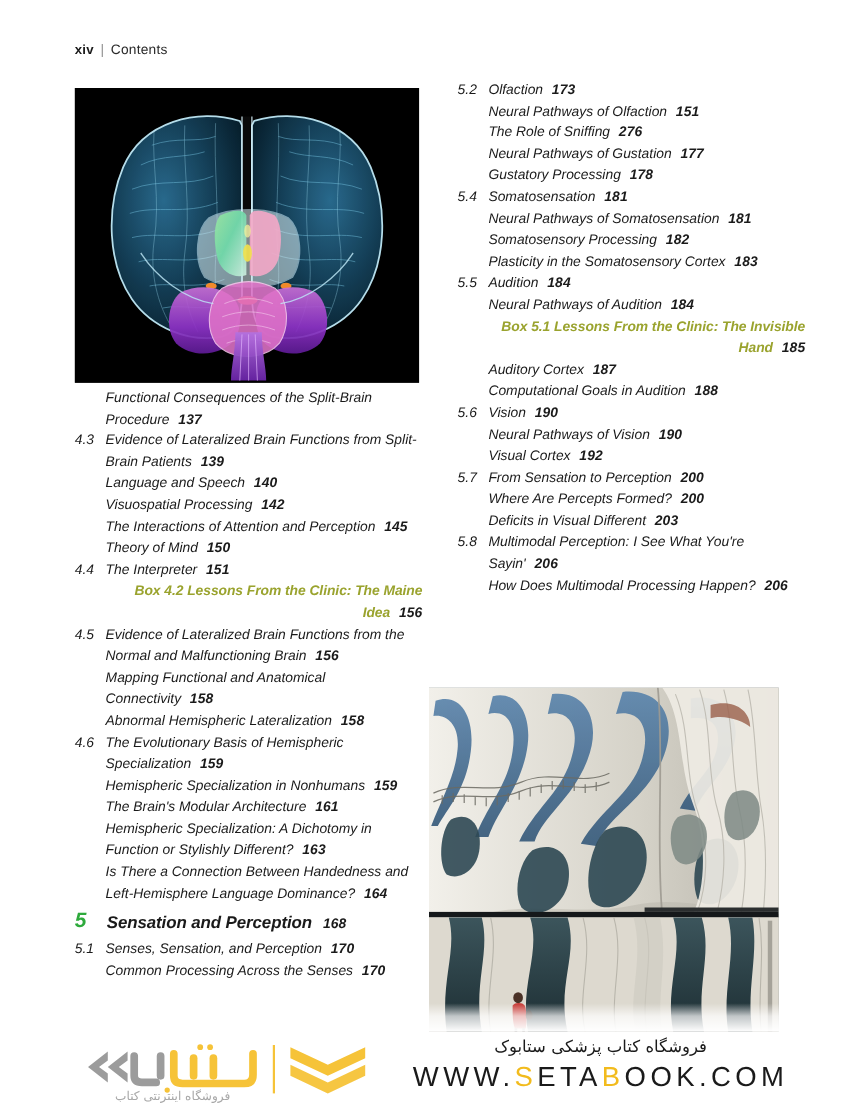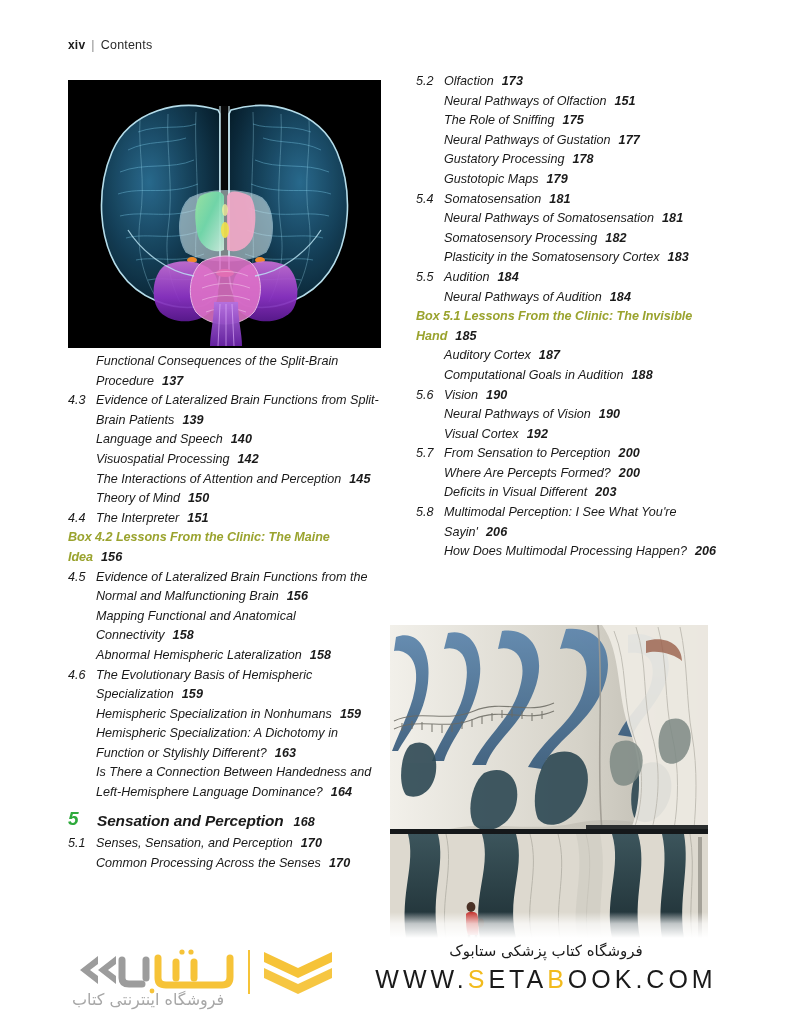--- a/index.html
+++ b/index.html
@@ -92,20 +92,21 @@
     padding-left: 8px;
     letter-spacing: .1px;
     white-space: nowrap;
   }
   .boxhead {
     color: #9aa32e;
     font-weight: bold;
     margin: 0;
     padding-left: 0;
     letter-spacing: -.05px;
+    text-align: right;
   }
   .boxhead .pg { color: #1a1a1a; }
 
   
   .chap {
     position: relative;
     margin: 7px 0 2px 0;
     padding-left: 29px;
     min-height: 22px;
   }
@@ -188,24 +189,24 @@
     position: absolute;
     left: 176px; top: 8px;
     width: 2px; height: 44px;
     background: #f6c338;
   }
   .logo-chevron { position: absolute; left: 190px; top: 8px; width: 72px; height: 48px; }
   .logo-sub {
     position: absolute;
     left: 0; top: 48px;
     width: 170px;
-    text-align: left;
+    text-align: center;
     direction: rtl;
     color: #a7a7a7;
-    font-size: 16px;
+    font-size: 11px;
     font-family: "DejaVu Sans", sans-serif;
   }
 
   .footer-right {
     position: absolute;
     right: 28px;
     top: 2px;
     width: 430px;
     text-align: center;
   }
@@ -353,40 +354,40 @@
     <div class="boxhead entry"><span>Box 4.2 Lessons From the Clinic: The Maine Idea</span><span class="pg">156</span></div>
 
     <div class="sec entry"><span class="num">4.5</span><span>Evidence of Lateralized Brain Functions from the Normal and Malfunctioning Brain</span><span class="pg">156</span></div>
 
     <div class="sub entry"><span>Mapping Functional and Anatomical Connectivity</span><span class="pg">158</span></div>
     <div class="sub entry"><span>Abnormal Hemispheric Lateralization</span><span class="pg">158</span></div>
 
     <div class="sec entry"><span class="num">4.6</span><span>The Evolutionary Basis of Hemispheric Specialization</span><span class="pg">159</span></div>
 
     <div class="sub entry"><span>Hemispheric Specialization in Nonhumans</span><span class="pg">159</span></div>
+    <div class="sub entry"><span>The Brain's Modular Architecture</span><span class="pg">161</span></div>
     <div class="sub entry"><span>Hemispheric Specialization: A Dichotomy in Function or Stylishly Different?</span><span class="pg">163</span></div>
     <div class="sub entry"><span>Is There a Connection Between Handedness and Left-Hemisphere Language Dominance?</span><span class="pg">164</span></div>
 
     <div class="chap entry">
       <span class="cnum">5</span><span class="ctitle">Sensation and Perception</span><span class="pg">168</span>
     </div>
 
     <div class="sec entry"><span class="num">5.1</span><span>Senses, Sensation, and Perception</span><span class="pg">170</span></div>
 
     <div class="sub entry"><span>Common Processing Across the Senses</span><span class="pg">170</span></div>
   </div>
 
   <div class="col col-right toc">
     <div class="sec entry"><span class="num">5.2</span><span>Olfaction</span><span class="pg">173</span></div>
     <div class="sub entry"><span>Neural Pathways of Olfaction</span><span class="pg">151</span></div>
-    <div class="sub entry"><span>The Role of Sniffing</span><span class="pg">175</span></div>
+    <div class="sub entry"><span>The Role of Sniffing</span><span class="pg">276</span></div>
 
     <div class="sub entry"><span>Neural Pathways of Gustation</span><span class="pg">177</span></div>
     <div class="sub entry"><span>Gustatory Processing</span><span class="pg">178</span></div>
-    <div class="sub entry"><span>Gustotopic Maps</span><span class="pg">179</span></div>
 
     <div class="sec entry"><span class="num">5.4</span><span>Somatosensation</span><span class="pg">181</span></div>
     <div class="sub entry"><span>Neural Pathways of Somatosensation</span><span class="pg">181</span></div>
     <div class="sub entry"><span>Somatosensory Processing</span><span class="pg">182</span></div>
     <div class="sub entry"><span>Plasticity in the Somatosensory Cortex</span><span class="pg">183</span></div>
 
     <div class="sec entry"><span class="num">5.5</span><span>Audition</span><span class="pg">184</span></div>
     <div class="sub entry"><span>Neural Pathways of Audition</span><span class="pg">184</span></div>
 
     <div class="boxhead entry"><span>Box 5.1 Lessons From the Clinic: The Invisible Hand</span><span class="pg">185</span></div>

